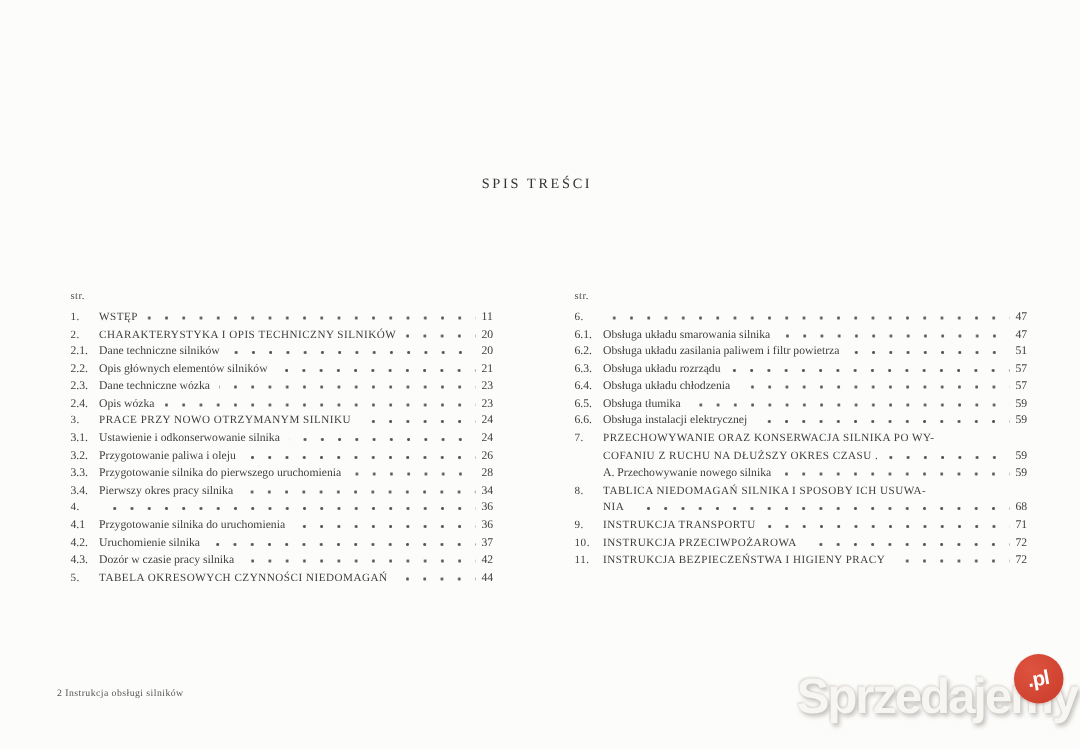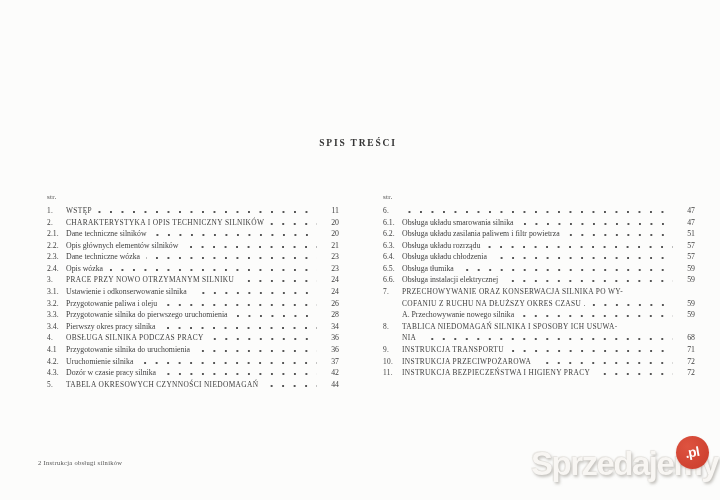--- a/index.html
+++ b/index.html
@@ -3,21 +3,21 @@
 <meta charset="utf-8">
 <style>
   html,body{margin:0;padding:0;}
   body{
     width:720px;height:500px;position:relative;overflow:hidden;
     background:#fcfcfb;
     font-family:"Liberation Serif",serif;color:#3e3e3e;
   }
   .page-title{
     position:absolute;top:118px;left:0;width:716px;text-align:center;
-    font-size:9.5px;font-weight:bold;letter-spacing:1.8px;color:#333;margin-top:20px;
+    font-size:9.5px;font-weight:normal;letter-spacing:1.8px;color:#333;
   }
   .toc-col{position:absolute;top:193px;}
   .toc-col.left{left:47px;width:292px;}
   .toc-col.right{left:383px;width:312px;}
   .colhead{
     font-size:7px;color:#4a4a4a;height:12px;
     padding-right:2px;letter-spacing:0.3px;
   }
   .trow{
     display:flex;align-items:baseline;height:11.58px;line-height:11.58px;
@@ -25,21 +25,21 @@
   }
   .trow.main .num,.trow.main .txt{letter-spacing:0.35px;font-size:7.4px;}
   .num{flex:0 0 19px;}
   .txt{flex:0 0 auto;}
   .leader{
     flex:1 1 auto;min-width:6px;height:2px;margin:0 4px 0 6px;
     background-image:radial-gradient(circle at 1px 1px,#565656 0.8px,transparent 1.15px);
     background-size:11.5px 2px;background-repeat:repeat-x;background-position:right bottom;
   }
   .fill{flex:1 1 auto;}
-  .pg{flex:0 0 18px;text-align:right;}
+  .pg{flex:0 0 18px;}
   .footer-note{
     position:absolute;left:38px;top:459px;font-size:6.5px;
     letter-spacing:0.3px;color:#535353;
   }
   .watermark{
     position:absolute;left:529px;top:436px;width:191px;height:62px;
     font-family:"Liberation Sans",sans-serif;pointer-events:none;
   }
   .wm-text{
     position:absolute;left:2px;top:9px;
@@ -128,21 +128,20 @@
       <span class="pg">28</span>
     </div>
     <div class="trow">
       <span class="num">3.4.</span>
       <span class="txt">Pierwszy okres pracy silnika</span>
       <span class="leader"></span>
       <span class="pg">34</span>
     </div>
     <div class="trow main">
       <span class="num">4.</span>
-      <span class="txt">OBSŁUGA SILNIKA PODCZAS PRACY</span>
       <span class="leader"></span>
       <span class="pg">36</span>
     </div>
     <div class="trow">
       <span class="num">4.1</span>
       <span class="txt">Przygotowanie silnika do uruchomienia</span>
       <span class="leader"></span>
       <span class="pg">36</span>
     </div>
     <div class="trow">

